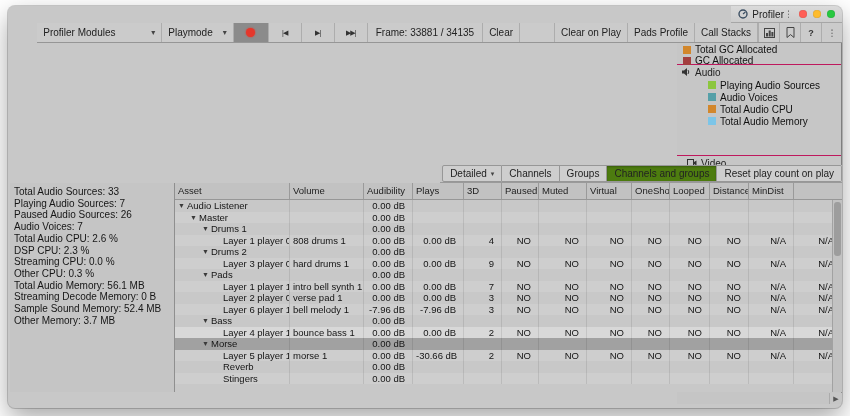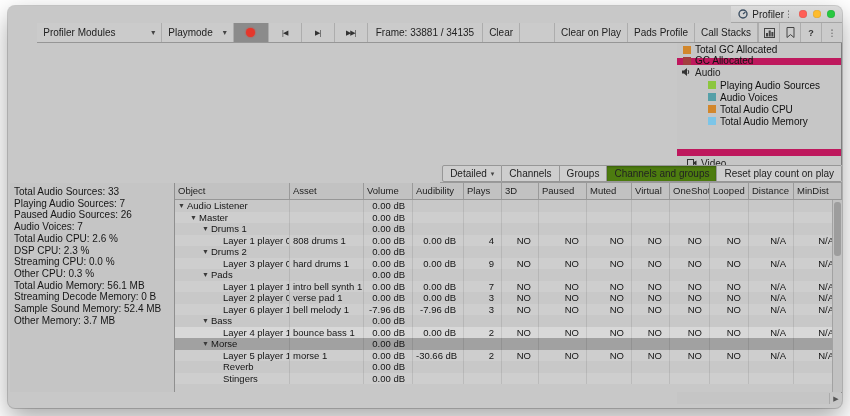--- a/index.html
+++ b/index.html
@@ -25,21 +25,21 @@
   .recdot{width:9px;height:9px;border-radius:50%;background:#e5372b;box-shadow:0 0 2px #e5372b;}
   .transport{width:20px;justify-content:center;font-size:7px;color:#333;letter-spacing:-1px;}
   .framelabel{padding:0 8px;align-self:center;}
   .gap{width:34px;}
   .toolbar-right{margin-left:auto;display:flex;align-items:stretch;}
   .iconbtn{width:20px;display:flex;align-items:center;justify-content:center;border-left:1px solid #adadad;color:#333;}
   
   .charts{height:122px;flex:0 0 122px;display:flex;position:relative;box-sizing:border-box;}
   .legend-col{width:165px;flex:0 0 165px;background:#c6c6c6;border-right:1px solid #7f7f7f;
     box-sizing:border-box;overflow:hidden;font-size:10px;}
-  .mod{border-bottom:7px solid #be185d;box-sizing:border-box;}
+  .mod{border-bottom:1px solid #be185d;box-sizing:border-box;}
   .mod-gc{height:22px;padding-top:1px;}
   .mod-audio{height:91px;}
   .mod-video{height:8px;padding-left:6px;}
   .mod-header{display:flex;align-items:center;gap:4px;height:14px;padding-left:4px;color:#222;}
   .litem{display:flex;align-items:center;gap:4px;height:11px;padding-left:6px;white-space:nowrap;}
   .mod-audio .litem{height:12px;padding-left:31px;}
   .sq{width:8px;height:8px;flex:0 0 8px;display:inline-block;}
   .plot-col{flex:1;position:relative;background:#86efac;overflow:hidden;}
   .plot{position:absolute;left:0;right:0;}
   .plot-gc{top:0;height:22px;background:#424242;border-bottom:1px solid #2b2b2b;}
@@ -266,21 +266,20 @@
         <div>DSP CPU: 2.3 %</div>
         <div>Streaming CPU: 0.0 %</div>
         <div>Other CPU: 0.3 %</div>
         <div>Total Audio Memory: 56.1 MB</div>
         <div>Streaming Decode Memory: 0 B</div>
         <div>Sample Sound Memory: 52.4 MB</div>
         <div>Other Memory: 3.7 MB</div>
       </div>
     <div class="table-col">
       <div class="thead" id="thead">
-          <div class="th">Object</div>
           <div class="th">Asset</div>
           <div class="th">Volume</div>
           <div class="th">Audibility</div>
           <div class="th">Plays</div>
           <div class="th">3D</div>
           <div class="th">Paused</div>
           <div class="th">Muted</div>
           <div class="th">Virtual</div>
           <div class="th">OneShot</div>
           <div class="th">Looped</div>

